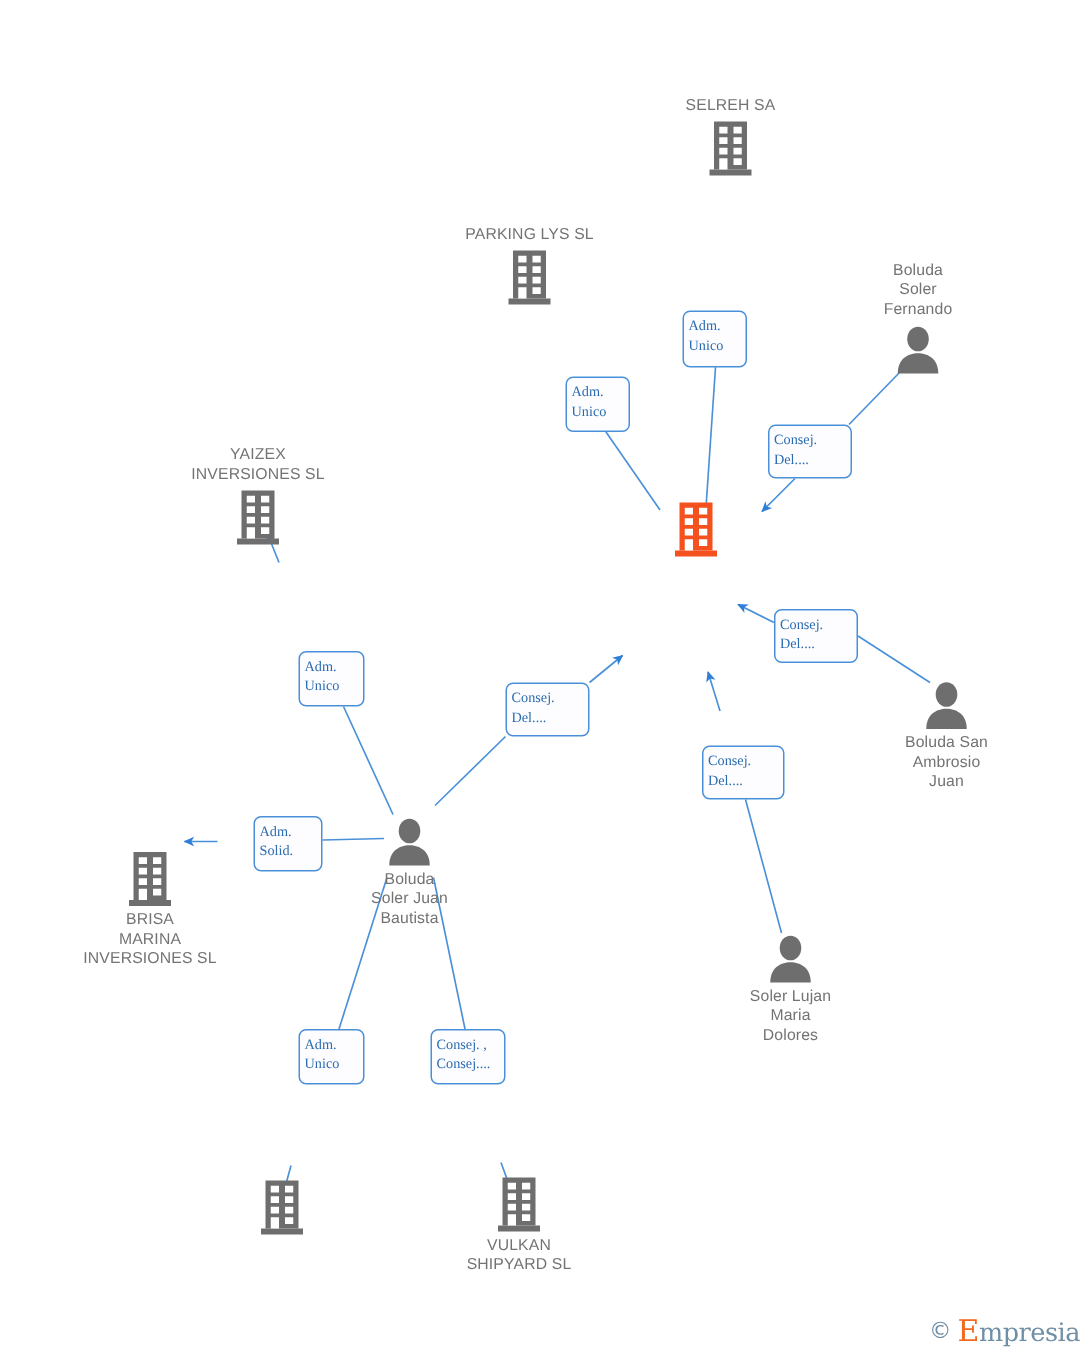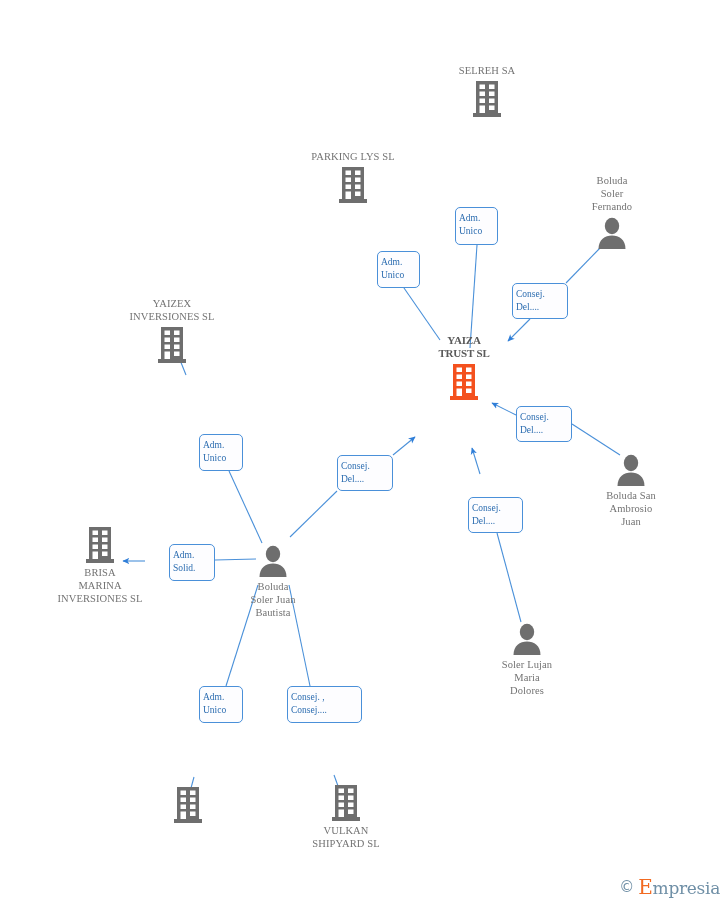--- a/index.html
+++ b/index.html
@@ -33,21 +33,21 @@
     text-align: center;
     user-select: none;
   }
   .node .glyph {
     display: block;
     margin: 0 auto;
     line-height: 0;
   }
   .node .caption {
     display: block;
-    font-family: Liberation Serif, serif;
+    font-family: Liberation Sans, sans-serif;
     font-size: 10.5px;
     line-height: 13px;
     color: #737373;
     letter-spacing: 0.1px;
     white-space: pre-line;
   }
   .node.focus .caption {
     color: #5a5a5a;
     font-weight: bold;
     font-size: 11px;
@@ -181,22 +181,20 @@
             <rect x="18" y="4.5" width="5.5" height="4.5" fill="#ffffff"></rect>
             <rect x="8.5" y="11.5" width="5.5" height="4.5" fill="#ffffff"></rect>
             <rect x="18" y="11.5" width="5.5" height="4.5" fill="#ffffff"></rect>
             <rect x="8.5" y="18.5" width="5.5" height="4.5" fill="#ffffff"></rect>
             <rect x="18" y="18.5" width="5.5" height="4.5" fill="#ffffff"></rect>
             <rect x="8.5" y="25.5" width="5.5" height="7.5" fill="#ffffff"></rect>
             <rect x="18" y="25.5" width="5.5" height="4.5" fill="#ffffff"></rect>
           </svg></span>
       </div>
       <div class="node focus caption-top" style="left: 464px; top: 334px;">
-        <span class="caption">YAIZA
-TRUST SL</span>
         <span class="glyph"><svg width="32" height="38" viewBox="0 0 32 38">
             <rect x="5" y="1" width="22" height="32" fill="#f4511e"></rect>
             <rect x="2" y="33" width="28" height="4" fill="#f4511e"></rect>
             <rect x="8.5" y="4.5" width="5.5" height="4.5" fill="#ffffff"></rect>
             <rect x="18" y="4.5" width="5.5" height="4.5" fill="#ffffff"></rect>
             <rect x="8.5" y="11.5" width="5.5" height="4.5" fill="#ffffff"></rect>
             <rect x="18" y="11.5" width="5.5" height="4.5" fill="#ffffff"></rect>
             <rect x="8.5" y="18.5" width="5.5" height="4.5" fill="#ffffff"></rect>
             <rect x="18" y="18.5" width="5.5" height="4.5" fill="#ffffff"></rect>
             <rect x="8.5" y="25.5" width="5.5" height="7.5" fill="#ffffff"></rect>
@@ -214,21 +212,21 @@
       </div>
       <div class="node caption-bottom" style="left: 273px; top: 544px;">
         <span class="glyph"><svg width="34" height="34" viewBox="0 0 34 34">
             <ellipse cx="17" cy="10" rx="7.2" ry="8.2" fill="#6e6e6e"></ellipse>
             <path d="M 3.5 33 C 3.5 23.5 10 19.5 17 19.5 C 24 19.5 30.5 23.5 30.5 33 Z" fill="#6e6e6e"></path>
           </svg></span>
         <span class="caption">Boluda
 Soler Juan
 Bautista</span>
       </div>
-      <div class="node caption-bottom" style="left: 100px; top: 526px;">
+      <div class="node caption-bottom" style="left: 100px; top: 567px;">
         <span class="glyph"><svg width="32" height="38" viewBox="0 0 32 38">
             <rect x="5" y="1" width="22" height="32" fill="#6e6e6e"></rect>
             <rect x="2" y="33" width="28" height="4" fill="#6e6e6e"></rect>
             <rect x="8.5" y="4.5" width="5.5" height="4.5" fill="#ffffff"></rect>
             <rect x="18" y="4.5" width="5.5" height="4.5" fill="#ffffff"></rect>
             <rect x="8.5" y="11.5" width="5.5" height="4.5" fill="#ffffff"></rect>
             <rect x="18" y="11.5" width="5.5" height="4.5" fill="#ffffff"></rect>
             <rect x="8.5" y="18.5" width="5.5" height="4.5" fill="#ffffff"></rect>
             <rect x="18" y="18.5" width="5.5" height="4.5" fill="#ffffff"></rect>
             <rect x="8.5" y="25.5" width="5.5" height="7.5" fill="#ffffff"></rect>
@@ -291,21 +289,21 @@
       <div class="edge-label" style="left: 337px; top: 455px; width: 56px; height: 36px;">Consej.
 Del....</div>
       <div class="edge-label" style="left: 516px; top: 406px; width: 56px; height: 36px;">Consej.
 Del....</div>
       <div class="edge-label" style="left: 468px; top: 497px; width: 55px; height: 36px;">Consej.
 Del....</div>
       <div class="edge-label" style="left: 169px; top: 544px; width: 46px; height: 37px;">Adm.
 Solid.</div>
       <div class="edge-label" style="left: 199px; top: 686px; width: 44px; height: 37px;">Adm.
 Unico</div>
-      <div class="edge-label" style="left: 287px; top: 686px; width: 75px; height: 37px;">Consej. ,
+      <div class="edge-label" style="left: 287px; top: 686px; width: 50px; height: 37px;">Consej. ,
 Consej....</div>
     </div>
 
   <div class="watermark">
     <span class="cmark">©</span>
     <span class="wtext"><span class="lead">E</span><span>mpresia</span></span>
   </div>
 
 </div>
 

